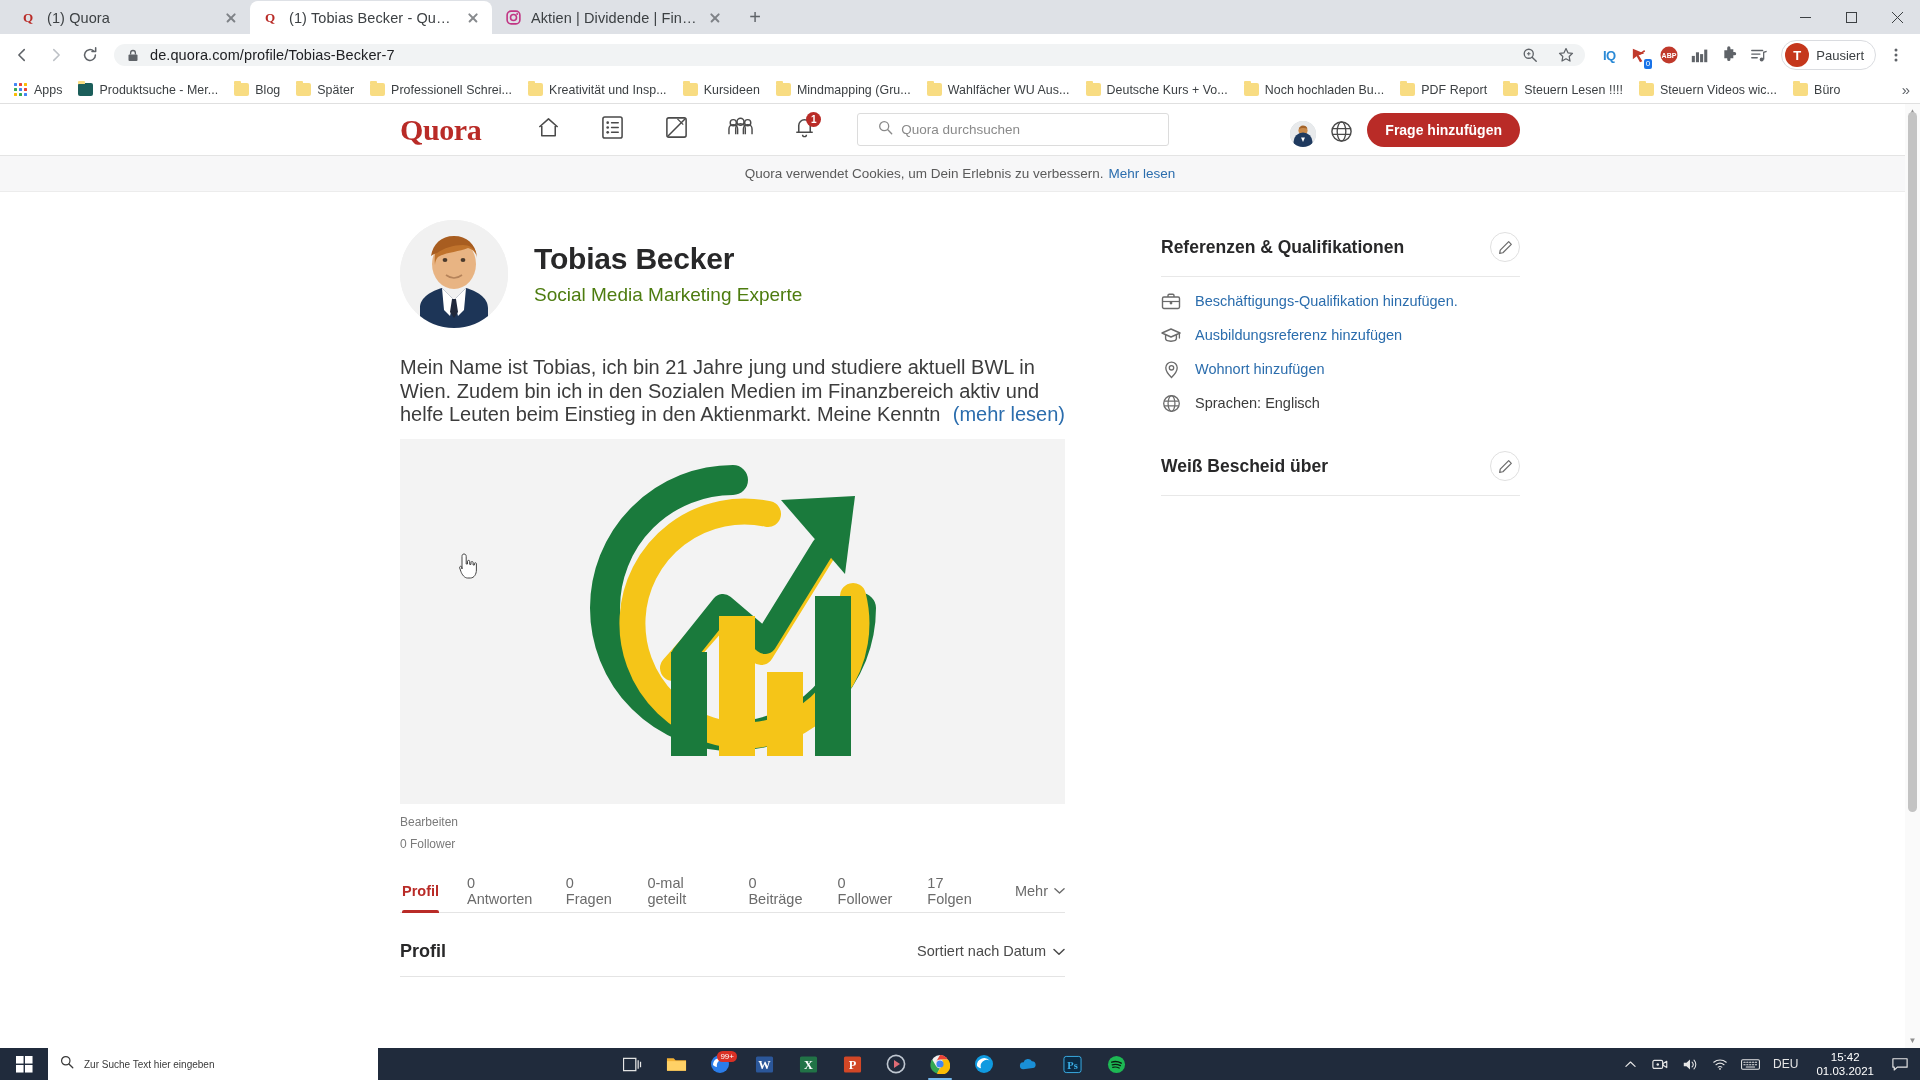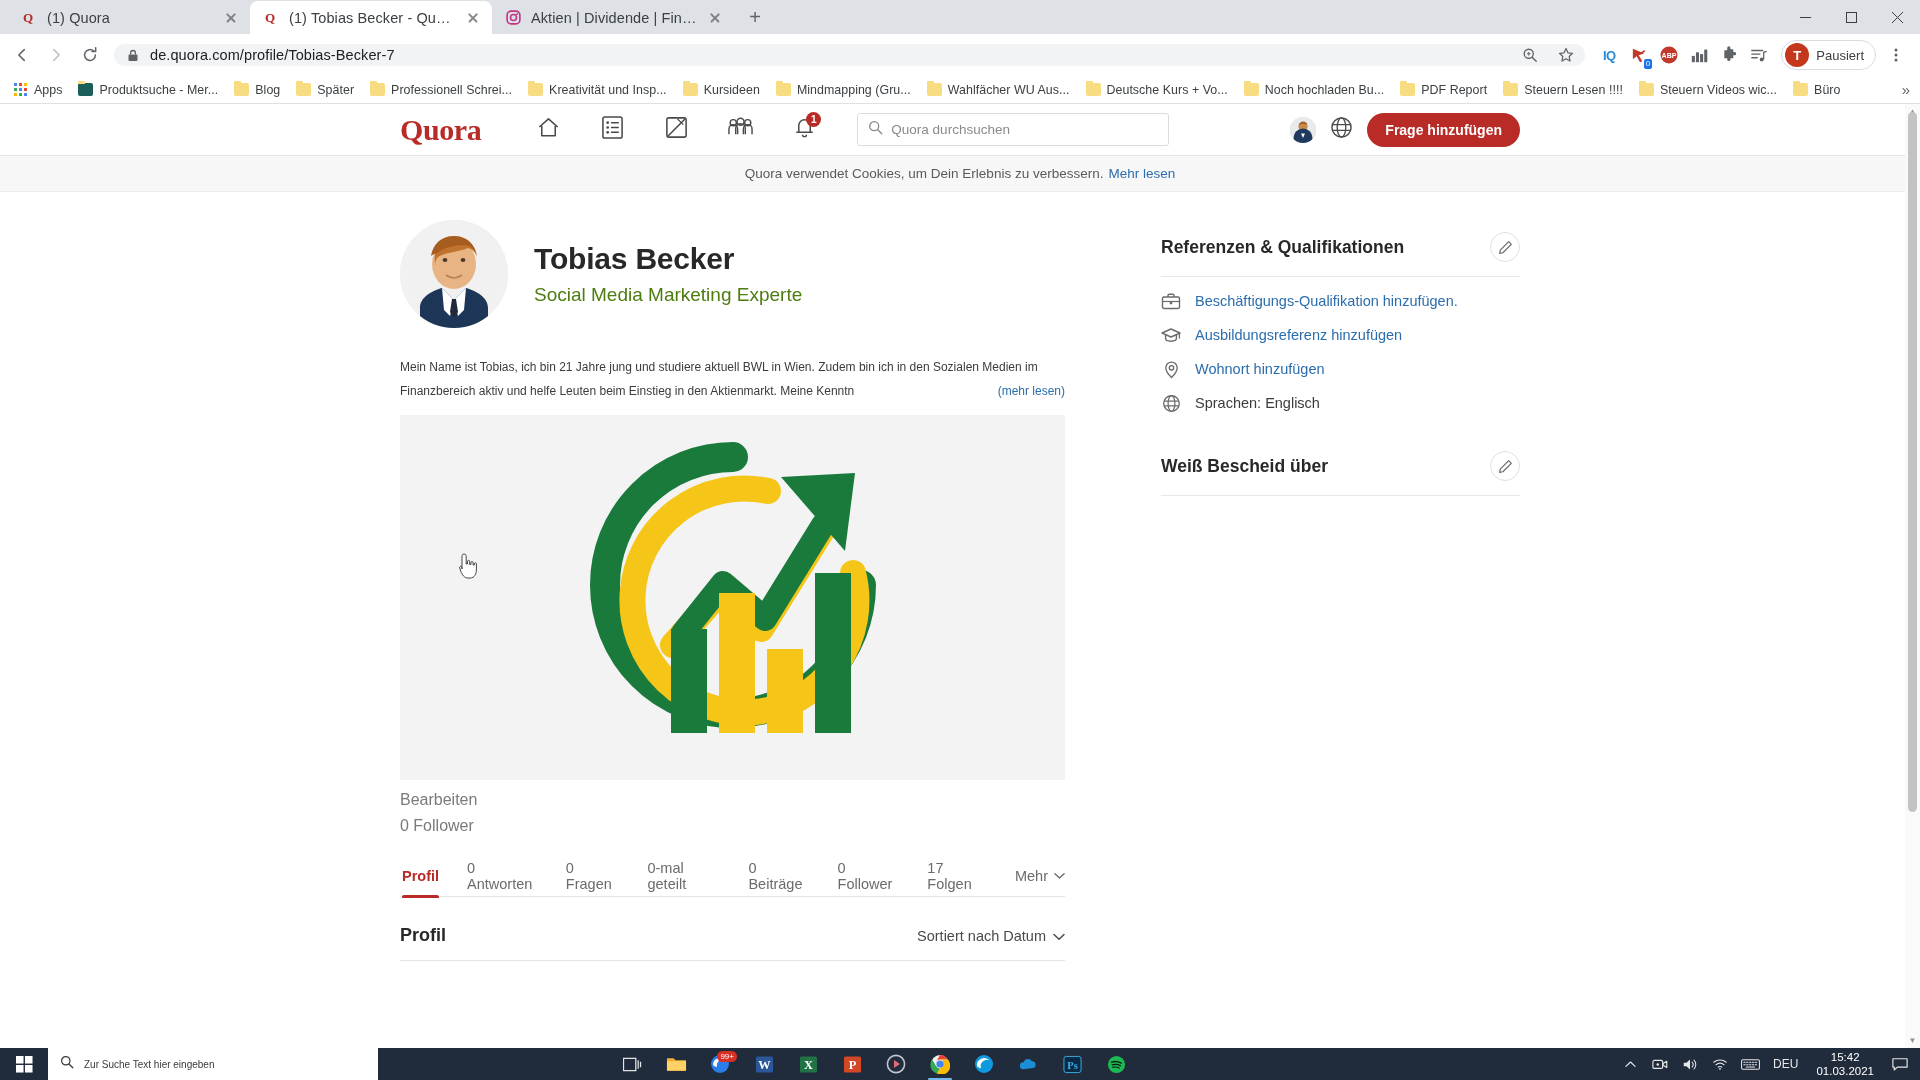--- a/index.html
+++ b/index.html
@@ -94,24 +94,24 @@
   .qheader-inner { width: 1120px; display:flex; align-items:center; }
   .qlogo { font-family:"Liberation Serif", serif; font-size:30px; color:#b92b27; font-weight:700; letter-spacing:-.4px; margin-right:40px;}
   .qnav { display:flex; align-items:center; gap: 10px; }
   .qnav-item { width:54px; height:40px; display:flex; align-items:center; justify-content:center; position:relative; color:#4a4a4a;}
   .badge {
     position:absolute; top:2px; right:10px; background:#b92b27; color:#fff;
     font-size:10px; width:15px;height:15px;border-radius:50%; display:flex;align-items:center;justify-content:center; font-weight:600;
   }
   .qsearch {
     margin-left: 26px; width: 312px; height:33px; border:1px solid #dcdcdc; border-radius:3px;
-    display:flex; align-items:center; padding: 0 10px; gap:8px; background:#fff;
+    display:flex; align-items:center; padding: 0 20px; gap:8px; background:#fff;
   }
   .qsearch .ph { font-size:13.5px; color:#8a8a8a; }
-  .qhead-right { margin-left:auto; display:flex; align-items:center; gap:14px;}
+  .qhead-right { margin-left:auto; display:flex; align-items:flex-end; gap:14px;}
   .qavatar { width:26px;height:26px;border-radius:50%;overflow:hidden;background:#cfd8dc; position:relative;}
   .btn-ask {
     background:#b92b27; color:#fff; font-size:14px; font-weight:700; height:34px;
     border-radius:17px; display:flex;align-items:center;justify-content:center; padding: 0 18px;
   }
 
   .cookiebar {
     height:36px; background:#f7f7f8; border-bottom:1px solid #ececec;
     display:flex; align-items:center; justify-content:center; font-size:13.5px; color:#5a5a5a;
   }
@@ -123,28 +123,28 @@
   
   .leftcol { width: 665px; }
   .prof-head { display:flex; align-items:flex-start; gap: 26px; }
   .prof-pic {
     width:108px;height:108px;border-radius:50%; flex:0 0 108px; overflow:hidden;
     background:#f0f0f0; position:relative;
   }
   .prof-name { font-size:30px; font-weight:700; color:#282829; margin-top:22px; letter-spacing:-.2px;}
   .prof-tagline { font-size:19px; color:#4d7c0f; margin-top:8px; }
 
-  .bio { margin-top: 28px; font-size:12px; line-height:23.5px; color:#3c3c3c; position:relative;}
+  .bio { margin-top: 28px; font-size:20px; line-height:23.5px; color:#3c3c3c; position:relative;}
   .bio .morelink { color:#2b6dad; float:right; }
 
   .bio-image {
     margin-top: 12px; width:665px; height:365px; background:#f3f3f3;
     display:flex; align-items:center; justify-content:center; overflow:hidden;
   }
-  .meta-line { font-size:16px; color:#7a7a7a; margin-top:11px;}
+  .meta-line { font-size:12px; color:#7a7a7a; margin-top:11px;}
   .meta-line.second { margin-top:8px; }
 
   .tabbar {
     margin-top: 20px; border-bottom:1px solid #e4e4e4; display:flex; align-items:center; gap:28px;
     height:42px; padding-left: 2px;
   }
   .tabitem { font-size:14.5px; color:#6b6b6b; height:42px; display:flex; align-items:center; position:relative;}
   .tabitem.active { color:#b92b27; font-weight:700; }
   .tabitem.active::after {
     content:''; position:absolute; left:0; right:0; bottom:-1px; height:3px; background:#b92b27; border-radius:2px 2px 0 0;

